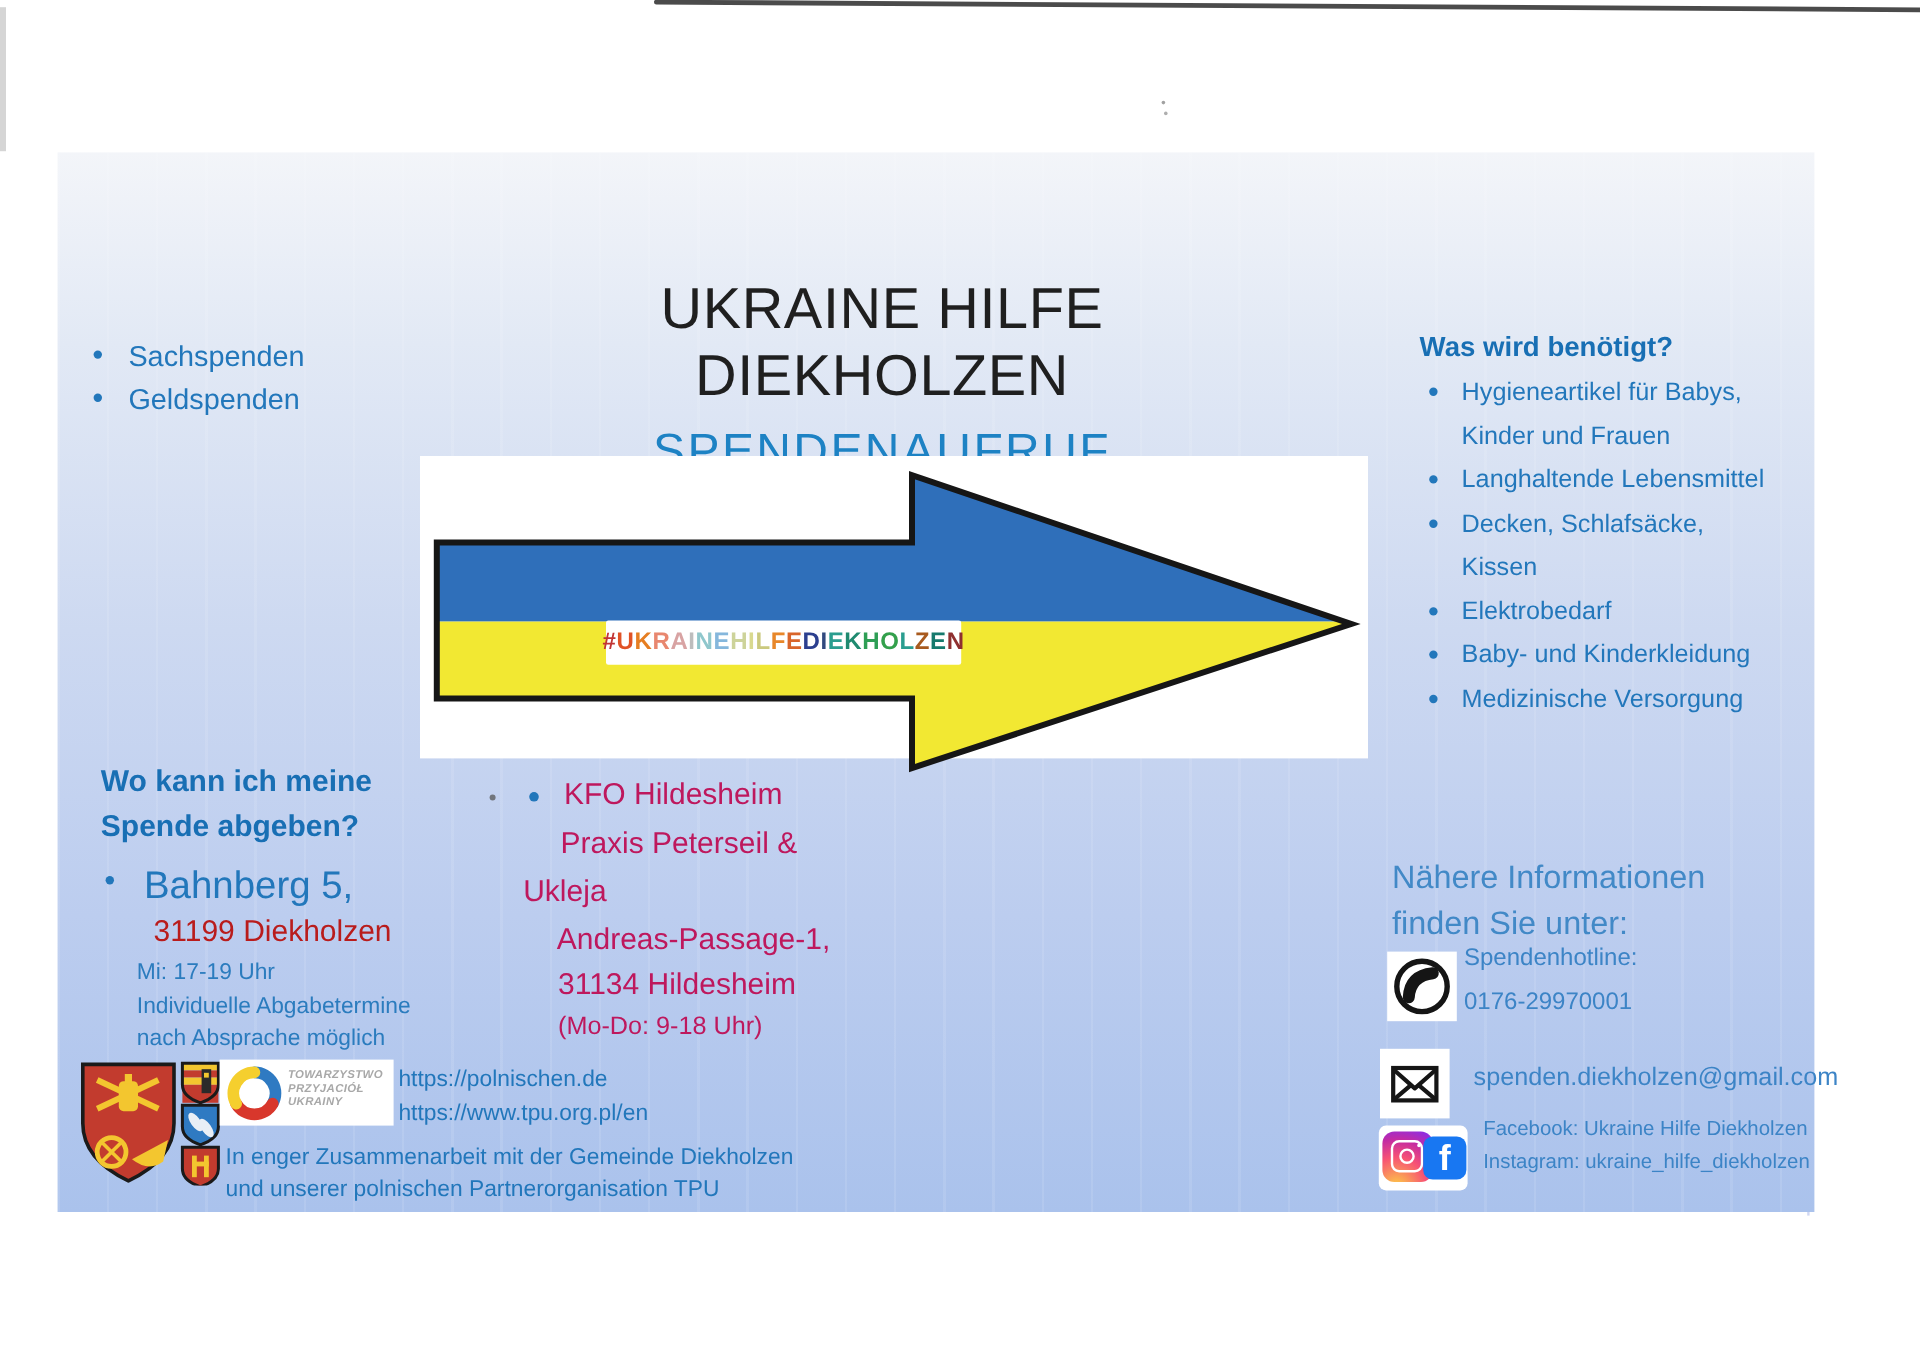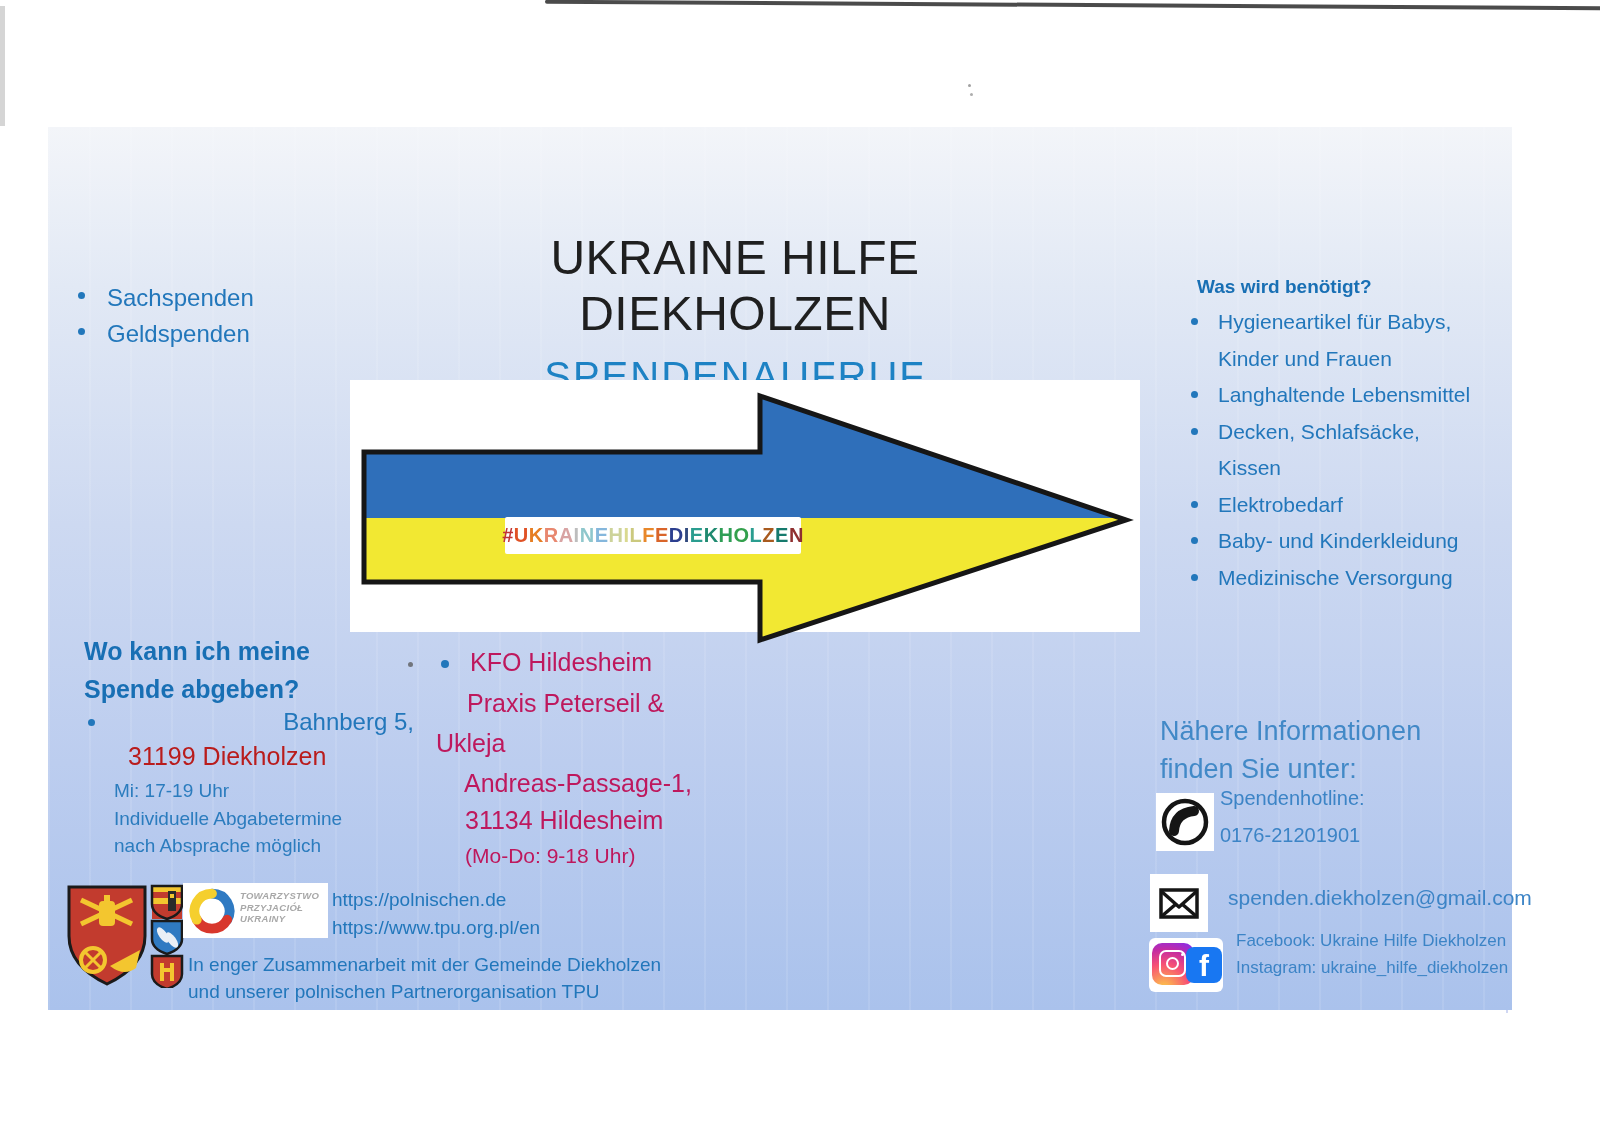--- a/index.html
+++ b/index.html
@@ -31,34 +31,34 @@
   .help .hd{font-size:23px;margin-bottom:8px;}
   .help .row{font-size:24px;line-height:36px;color:#2277bb;}
 
   
   .titles{position:absolute;left:390px;top:230px;width:690px;text-align:center;}
   .t1{font-size:48px;letter-spacing:.5px;color:#1f1f1f;line-height:56px;}
   .t2{font-size:40px;letter-spacing:2px;color:#1d82c4;margin-top:12px;}
 
   
   .needed{position:absolute;left:1183px;top:276px;width:340px;}
-  .needed .hd{font-size:19px;margin-bottom:6px;margin-left:14px;}
+  .needed .hd{font-size:23px;margin-bottom:6px;}
   .needed .row{font-size:21px;line-height:36.5px;color:#2277bb;}
   .needed .row .dot{top:14px;left:8px;}
 
   
   .arrowbox{position:absolute;left:350px;top:380px;width:790px;height:252px;background:#fff;}
   .arrowbox svg{position:absolute;left:0;top:0;overflow:visible;}
   .hashtag{position:absolute;left:155px;top:137px;width:296px;height:37px;background:#fff;border-radius:2px;
            display:flex;align-items:center;justify-content:center;font-weight:bold;font-size:20px;letter-spacing:.5px;}
 
   
   .where{position:absolute;left:84px;top:632px;width:330px;}
   .where .hd{font-size:25px;line-height:38px;}
-  .where .addr1{position:relative;font-size:24px;color:#2277bb;padding-left:36px;text-align:right;}
+  .where .addr1{position:relative;font-size:32px;color:#2277bb;margin-top:11px;padding-left:36px;}
   .where .addr1 .dot{left:4px;top:11px;}
   .where .addr2{font-size:25px;color:#b91c1c;padding-left:44px;margin-top:6px;}
   .where .note{font-size:19px;color:#2b7cbe;padding-left:30px;line-height:27.5px;}
   .where .note.first{margin-top:6px;}
 
   
   .kfo{position:absolute;left:405px;top:644px;width:330px;height:230px;}
   .kfo .ln{position:absolute;color:#be185d;font-size:25px;white-space:nowrap;}
   .kfo .stray{position:absolute;left:3px;top:18px;width:5px;height:5px;background:#555;border-radius:50%;opacity:.75;}
   .kfo .kdot{position:absolute;left:36px;top:16px;width:8px;height:8px;border-radius:50%;background:#2277bb;}
@@ -195,21 +195,21 @@
     <div>finden Sie unter:</div>
   </div>
 
   <div class="iconbox" style="left:1156px;top:793px;width:58px;height:58px;">
     <svg width="58" height="58" viewBox="0 0 58 58">
       <circle cx="29" cy="29" r="21" fill="none" stroke="#151515" stroke-width="4.5"></circle>
       <path d="M18 38 Q19 20 38 18" fill="none" stroke="#151515" stroke-width="10" stroke-linecap="round"></path>
     </svg>
   </div>
   <div class="info-txt" style="left:1220px;top:767px;font-size:20px;margin-top:20px;">Spendenhotline:</div>
-  <div class="info-txt" style="left:1220px;top:824px;font-size:20px;">0176-21201901</div>
+  <div class="info-txt" style="left:1220px;top:824px;font-size:20px;">0176-29970001</div>
 
   <div class="iconbox" style="left:1150px;top:874px;width:58px;height:58px;">
     <svg width="58" height="58" viewBox="0 0 58 58">
       <rect x="11" y="16" width="36" height="27" fill="#fff" stroke="#151515" stroke-width="3.5"></rect>
       <path d="M11 17 L29 33 L47 17" fill="none" stroke="#151515" stroke-width="3.5" stroke-linejoin="round"></path>
       <path d="M12 42 L26 30 M46 42 L32 30" fill="none" stroke="#151515" stroke-width="3.5"></path>
     </svg>
   </div>
   <div class="info-txt" style="left:1228px;top:886px;font-size:21px;">spenden.diekholzen@gmail.com</div>
 

